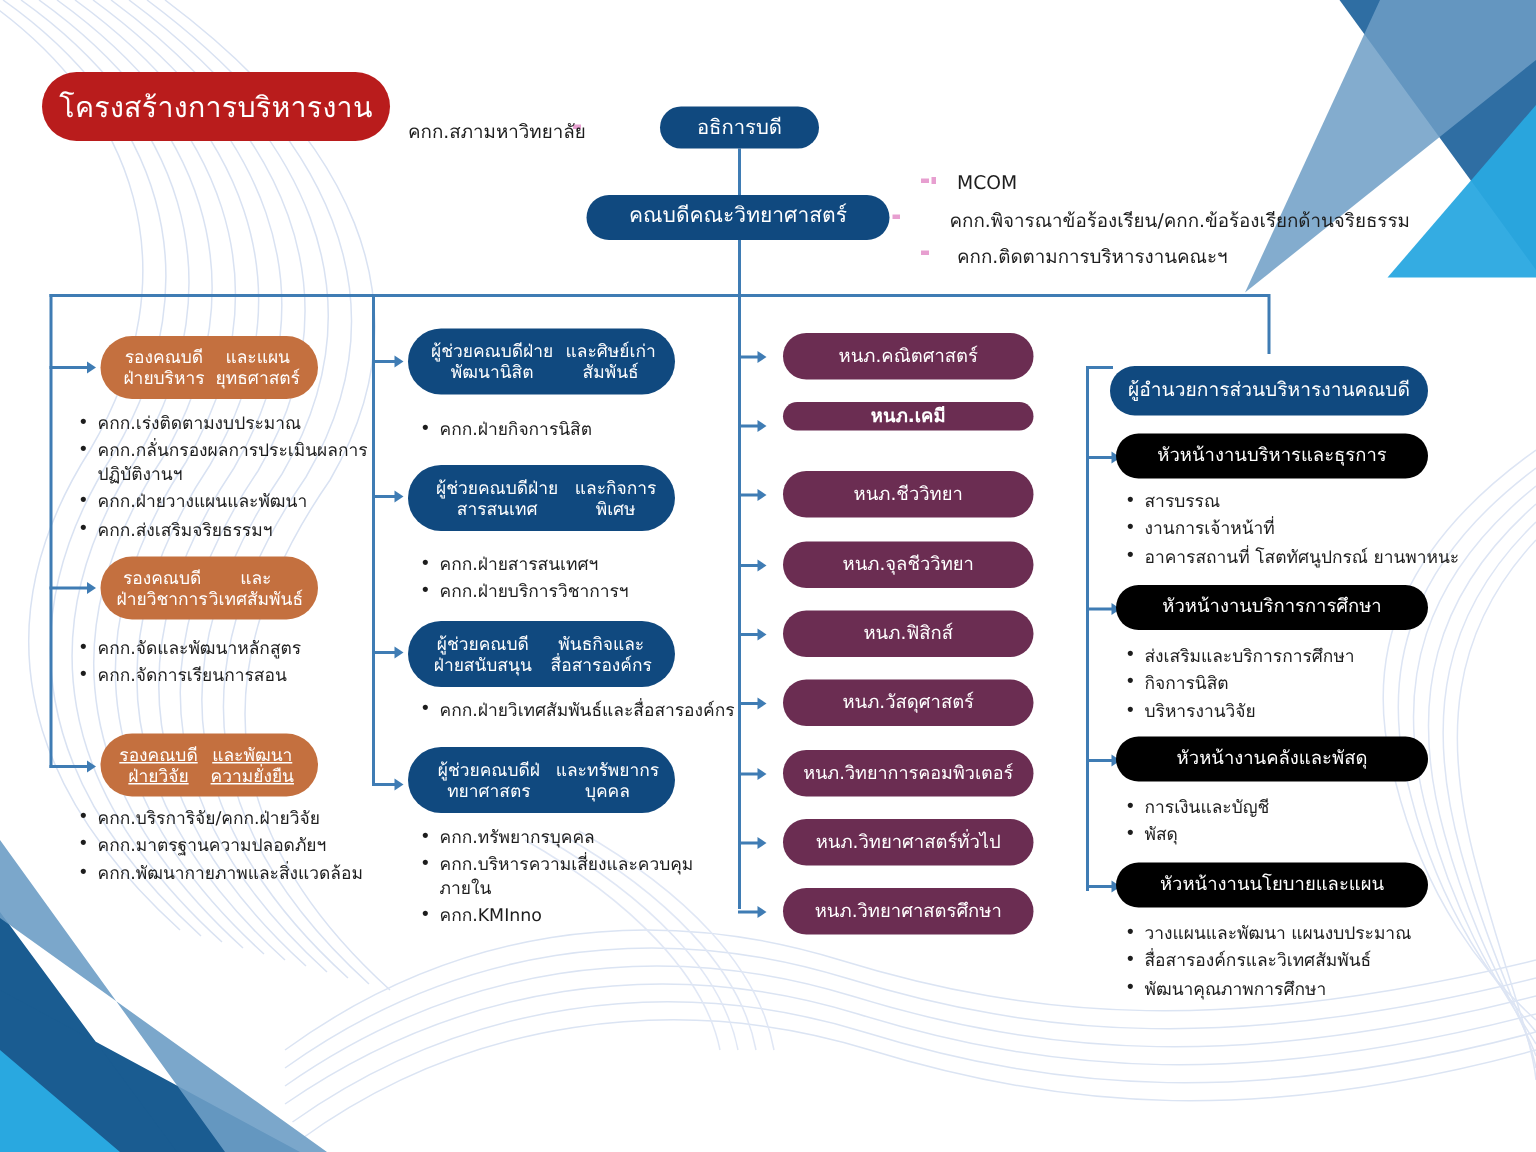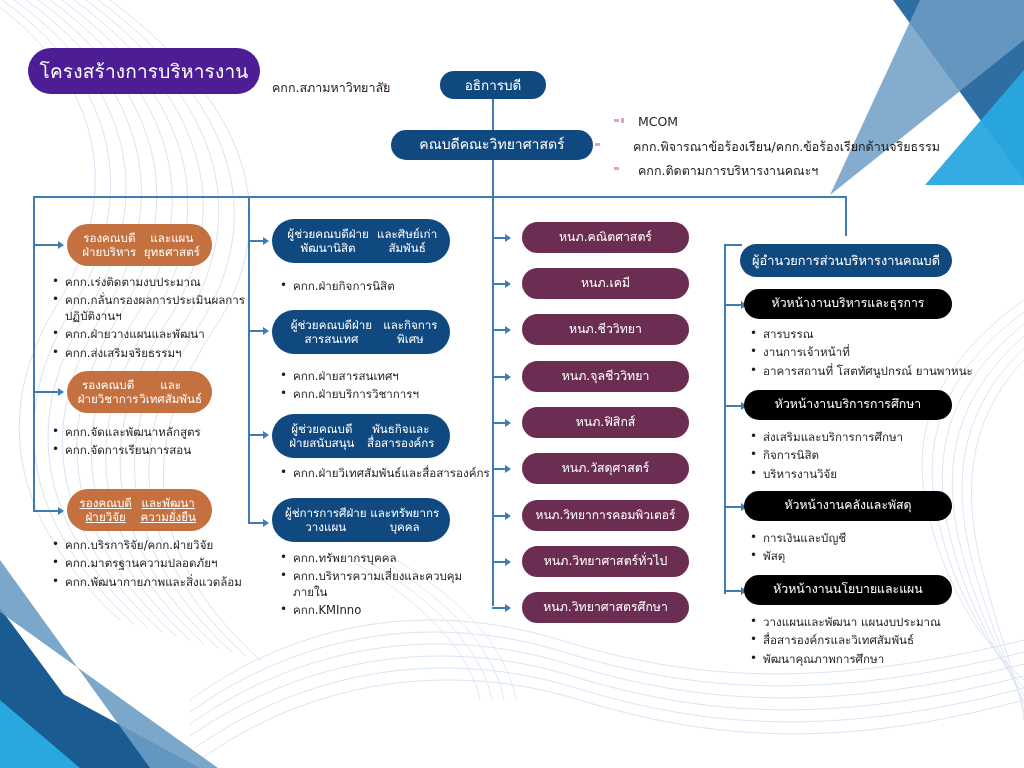--- a/index.html
+++ b/index.html
@@ -8,21 +8,21 @@
     background:#ffffff;
     font-family:"DejaVu Sans","Liberation Sans",sans-serif;
   }
   
   .bg{position:absolute;inset:0;overflow:hidden;z-index:0;}
   .bg svg{position:absolute;inset:0;}
 
   
   .title-pill{
     position:absolute;left:28px;top:48px;width:232px;height:46px;
-    background:#4c1d95;border-radius:23px;color:#fff;
+    background:#b91c1c;border-radius:23px;color:#fff;
     display:flex;align-items:center;justify-content:center;
     font-size:19px;letter-spacing:.2px;z-index:6;
   }
 
   
   .pill{
     position:absolute;border-radius:999px;color:#fff;
     display:flex;align-items:center;justify-content:center;text-align:center;
     line-height:1.25;z-index:5;box-sizing:border-box;padding:3px 10px;
   }
@@ -225,37 +225,37 @@
     <br>
   <span>พันธกิจและสื่อสารองค์กร</span>
 </div>
 <ul class="blist" style="left:278px;top:466px;width:215px;">
   <li>คกก.ฝ่ายวิเทศสัมพันธ์และสื่อสารองค์กร</li>
 </ul>
 
 <div class="ln hln" style="left:248px;top:522px;width:16px;"></div>
 <div class="arrow" style="left:263px;top:519px;"></div>
 <div class="pill navy" style="left:272px;top:498px;width:178px;height:44px;font-size:11.6px;">
-  <span>ผู้ช่การการศีฝ่ายวางแผน</span>
+  <span>ผู้ช่วยคณบดีฝ่ทยาศาสตร</span>
     <br>
   <span>และทรัพยากรบุคคล</span>
 </div>
 <ul class="blist" style="left:278px;top:551px;width:215px;">
   <li>คกก.ทรัพยากรบุคคล</li>
   <li>คกก.บริหารความเสี่ยงและควบคุมภายใน</li>
   <li>คกก.KMInno</li>
 </ul>
 
 <div class="ln hln" style="left:492px;top:237px;width:14px;"></div>
 <div class="arrow" style="left:505px;top:234px;"></div>
 <div class="pill purple" style="left:522px;top:222px;width:167px;height:31px;font-size:12.3px;">หนภ.คณิตศาสตร์</div>
 
 <div class="ln hln" style="left:492px;top:283px;width:14px;"></div>
 <div class="arrow" style="left:505px;top:280px;"></div>
-<div class="pill purple" style="left:522px;top:268px;width:167px;height:31px;font-size:12.3px;">หนภ.เคมี</div>
+<div class="pill purple" style="left:522px;top:268px;width:167px;height:19px;font-size:12.3px;font-weight:bold;">หนภ.เคมี</div>
 
 <div class="ln hln" style="left:492px;top:329px;width:14px;"></div>
 <div class="arrow" style="left:505px;top:326px;"></div>
 <div class="pill purple" style="left:522px;top:314px;width:167px;height:31px;font-size:12.3px;">หนภ.ชีววิทยา</div>
 
 <div class="ln hln" style="left:492px;top:376px;width:14px;"></div>
 <div class="arrow" style="left:505px;top:373px;"></div>
 <div class="pill purple" style="left:522px;top:361px;width:167px;height:31px;font-size:12.3px;">หนภ.จุลชีววิทยา</div>
 
 <div class="ln hln" style="left:492px;top:422px;width:14px;"></div>

